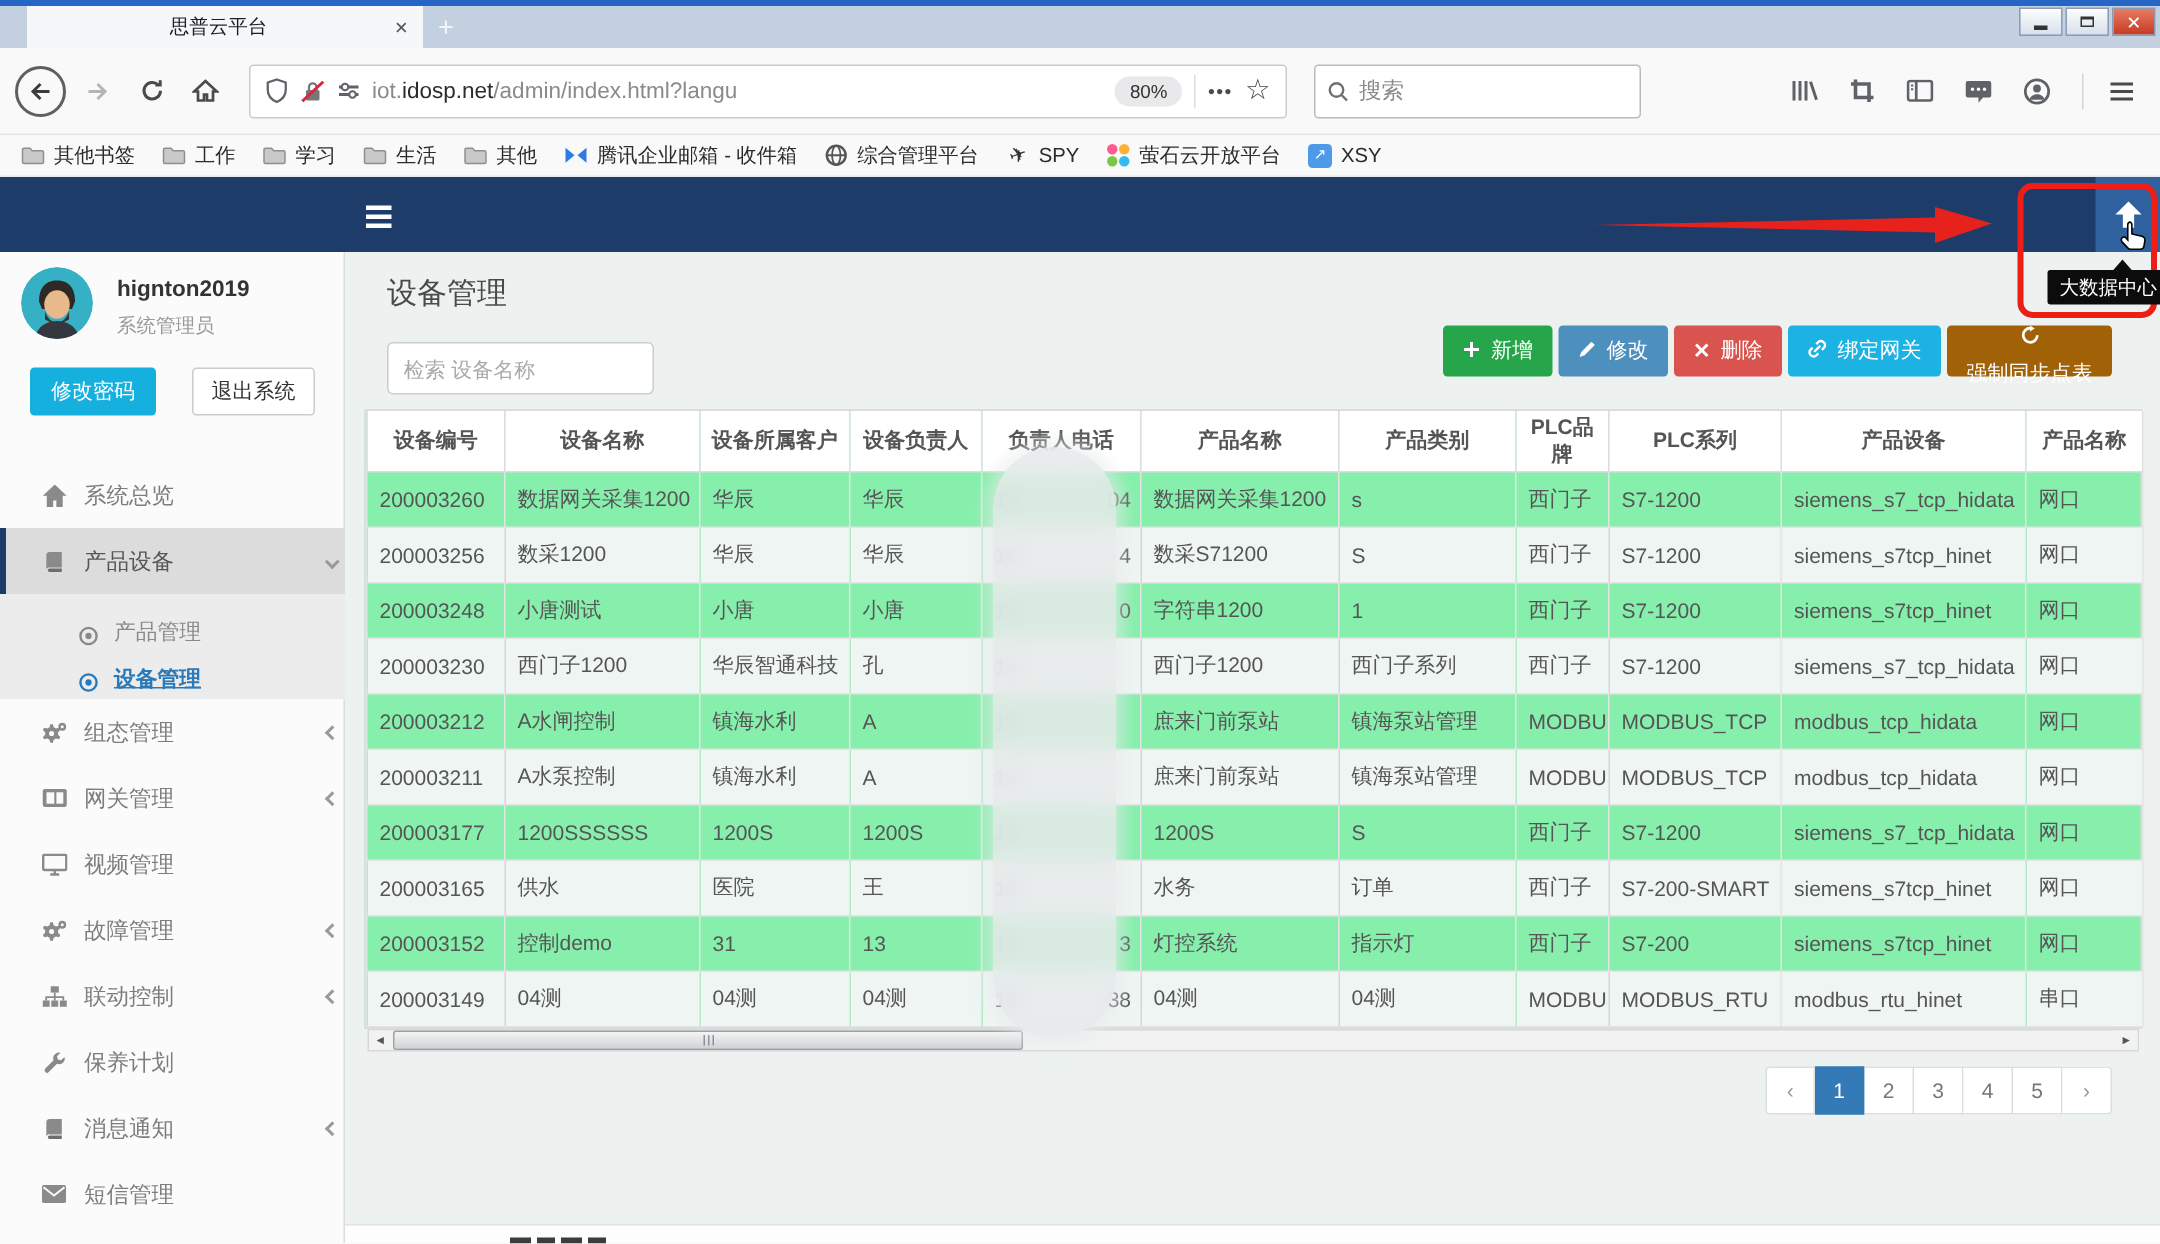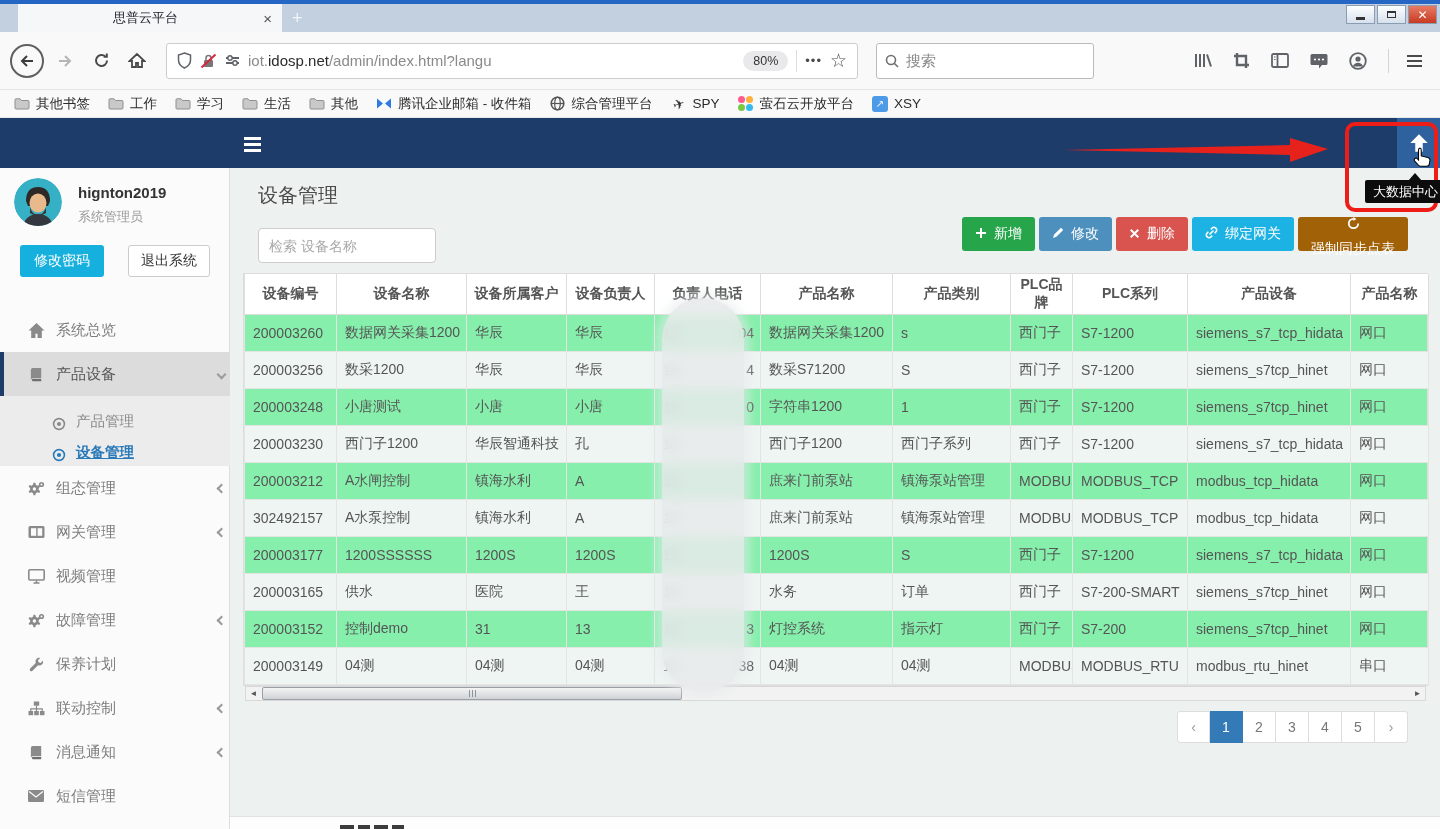--- a/index.html
+++ b/index.html
@@ -443,40 +443,40 @@
               <circle cx="14.5" cy="3.5" r="2.6" fill="#8a8a8a"></circle>
               <circle cx="14.5" cy="3.5" r="1" fill="#fbfbfb"></circle>
             </svg>
           </span>
     <span class="mi-label">故障管理</span>
     <span class="chev left"></span>
   </div>
 
   <div class="mi">
     <span class="mi-ic">
-            <svg width="15" height="15" viewBox="0 0 15 15">
-              <path d="M14 3.6a3.8 3.8 0 0 1-5 4.6l-5.5 5.5a1.6 1.6 0 0 1-2.3-2.3L6.7 5.9a3.8 3.8 0 0 1 4.6-5L9 3.2l.6 2.1 2.1.6z" fill="#8a8a8a"></path>
-            </svg>
-          </span>
-    <span class="mi-label">保养计划</span>
-    <span class="chev none"></span>
-  </div>
-
-  <div class="mi">
-    <span class="mi-ic">
             <svg width="17" height="15" viewBox="0 0 17 15">
               <rect x="5.8" y="0.5" width="5.4" height="4.2" fill="#8a8a8a"></rect>
               <rect x="0.5" y="10" width="4.6" height="4.2" fill="#8a8a8a"></rect>
               <rect x="6.2" y="10" width="4.6" height="4.2" fill="#8a8a8a"></rect>
               <rect x="11.9" y="10" width="4.6" height="4.2" fill="#8a8a8a"></rect>
               <path d="M8.5 4.7v2.5M2.8 10V7.8h11.4V10M8.5 7.2V10" stroke="#8a8a8a" stroke-width="1.2" fill="none"></path>
             </svg>
           </span>
     <span class="mi-label">联动控制</span>
     <span class="chev left"></span>
+  </div>
+
+  <div class="mi">
+    <span class="mi-ic">
+            <svg width="15" height="15" viewBox="0 0 15 15">
+              <path d="M14 3.6a3.8 3.8 0 0 1-5 4.6l-5.5 5.5a1.6 1.6 0 0 1-2.3-2.3L6.7 5.9a3.8 3.8 0 0 1 4.6-5L9 3.2l.6 2.1 2.1.6z" fill="#8a8a8a"></path>
+            </svg>
+          </span>
+    <span class="mi-label">保养计划</span>
+    <span class="chev none"></span>
   </div>
 
   <div class="mi">
     <span class="mi-ic">
             <svg width="15" height="15" viewBox="0 0 16 16">
               <path d="M4.5 1H13v11H4.5A2.3 2.3 0 0 0 2 14V3.3A2.3 2.3 0 0 1 4.5 1z" fill="#8a8a8a"></path>
               <path d="M4.3 12.8H13v2.4H4.3a1.2 1.2 0 0 1 0-2.4z" fill="#6e6e6e"></path>
             </svg>
           </span>
     <span class="mi-label">消息通知</span>
@@ -632,21 +632,21 @@
               <td>A</td>
               <td class="phone-cell"><span>13</span><span class="ph-suf"></span></td>
               <td>庶来门前泵站</td>
               <td>镇海泵站管理</td>
               <td>MODBUS</td>
               <td>MODBUS_TCP</td>
               <td>modbus_tcp_hidata</td>
               <td>网口</td>
             </tr>
             <tr class="stripe">
-              <td>302492157</td>
+              <td>200003211</td>
               <td>A水泵控制</td>
               <td>镇海水利</td>
               <td>A</td>
               <td class="phone-cell"><span>13</span><span class="ph-suf"></span></td>
               <td>庶来门前泵站</td>
               <td>镇海泵站管理</td>
               <td>MODBUS</td>
               <td>MODBUS_TCP</td>
               <td>modbus_tcp_hidata</td>
               <td>网口</td>

